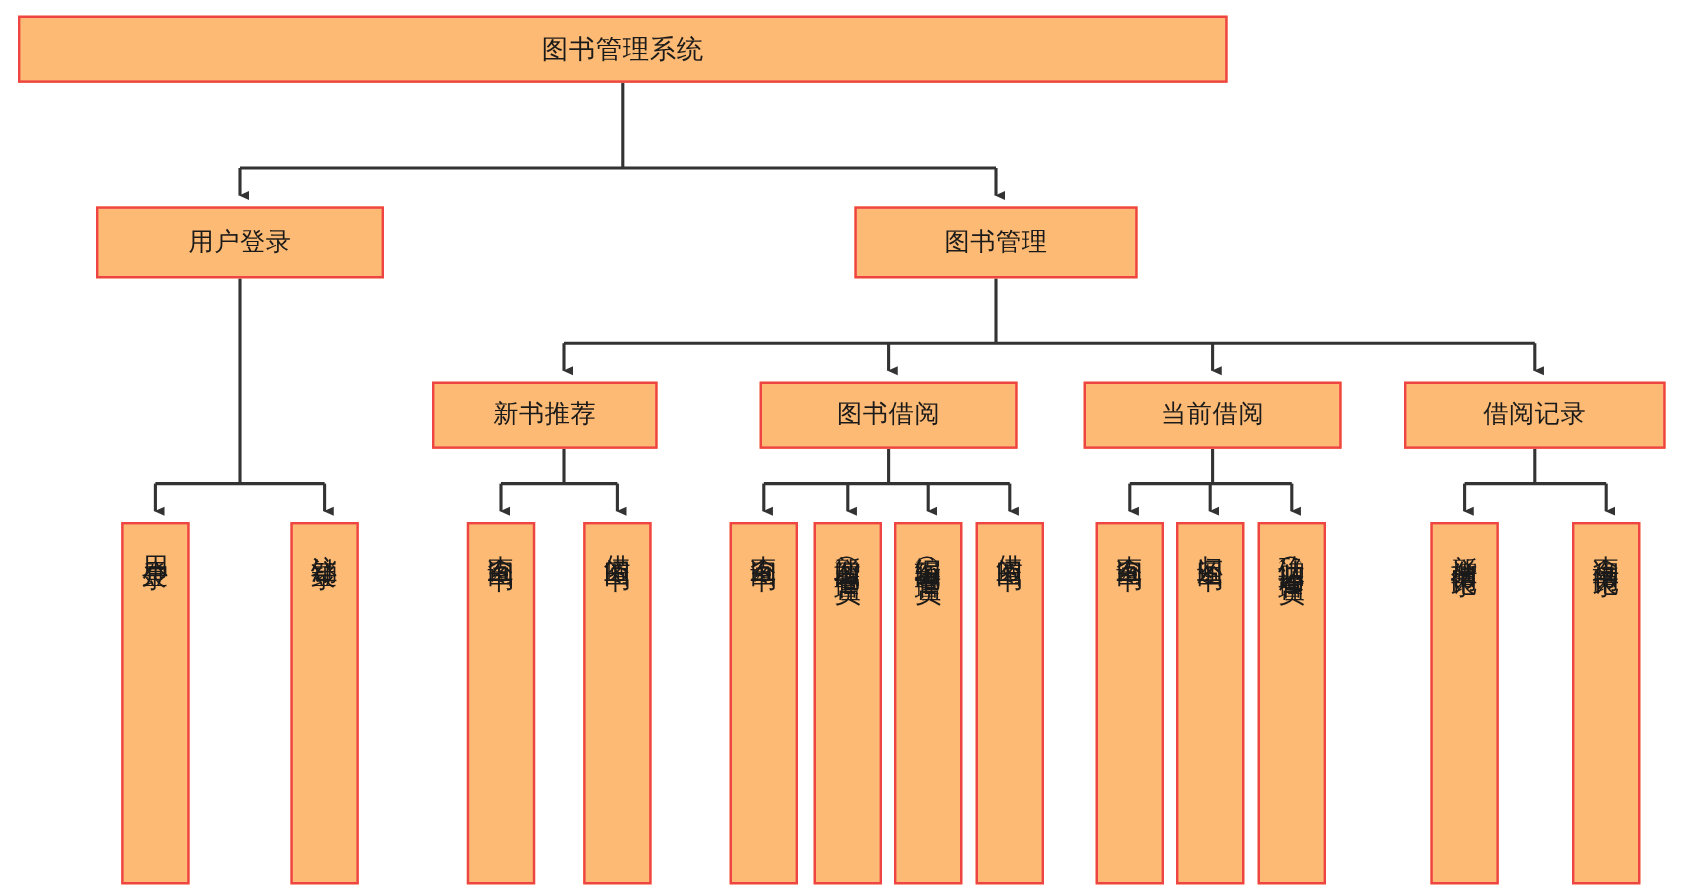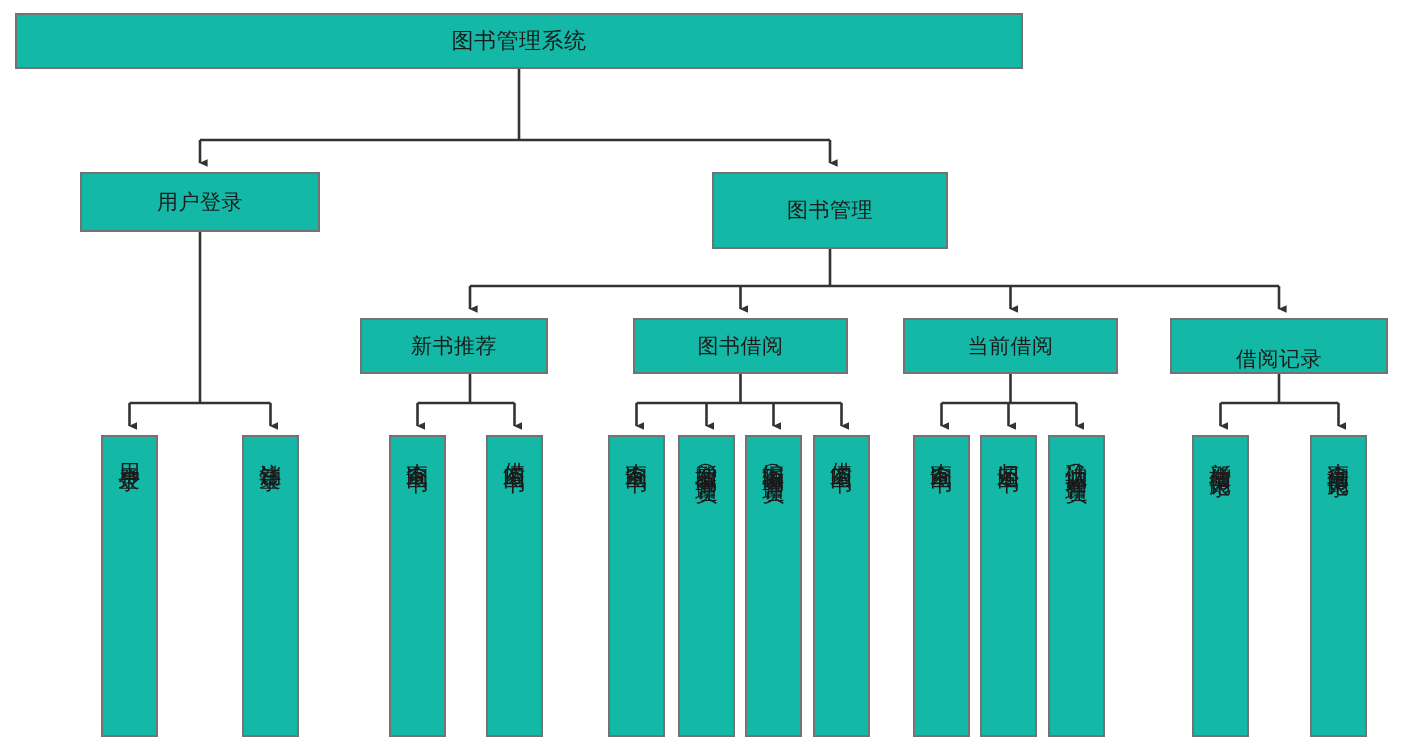--- a/index.html
+++ b/index.html
@@ -19,22 +19,22 @@
     position: absolute;
     left: 0;
     top: 0;
     width: 1405px;
     height: 747px;
     pointer-events: none;
   }
   .node {
     position: absolute;
     box-sizing: border-box;
-    background: #14b8a6;
-    border: 2px solid #737373;
+    background: #fdba74;
+    border: 2px solid #ef4444;
     display: flex;
     align-items: center;
     justify-content: center;
     color: #1a1a1a;
   }
   .node-label {
     font-size: 21px;
     line-height: 1.25;
     letter-spacing: 0.5px;
     white-space: pre;
@@ -109,33 +109,33 @@
       </g>
   </svg>
 
   <div id="node-layer">
       <div class="node root" style="left: 15px; top: 13px; width: 1008px; height: 56px;">
         <span class="node-label">图书管理系统</span>
       </div>
       <div class="node" style="left: 80px; top: 172px; width: 240px; height: 60px;">
         <span class="node-label">用户登录</span>
       </div>
-      <div class="node" style="left: 712px; top: 172px; width: 236px; height: 77px;">
+      <div class="node" style="left: 712px; top: 172px; width: 236px; height: 60px;">
         <span class="node-label">图书管理</span>
       </div>
       <div class="node" style="left: 360px; top: 318px; width: 188px; height: 56px;">
         <span class="node-label">新书推荐</span>
       </div>
       <div class="node" style="left: 633px; top: 318px; width: 215px; height: 56px;">
         <span class="node-label">图书借阅</span>
       </div>
       <div class="node" style="left: 903px; top: 318px; width: 215px; height: 56px;">
         <span class="node-label">当前借阅</span>
       </div>
-      <div class="node" style="left: 1170px; top: 318px; width: 218px; height: 56px; align-items: flex-end;">
+      <div class="node" style="left: 1170px; top: 318px; width: 218px; height: 56px;">
         <span class="node-label">借阅记录</span>
       </div>
       <div class="node vert" style="left: 101px; top: 435px; width: 57px; height: 302px;">
         <span class="node-label">用户登录</span>
       </div>
       <div class="node vert" style="left: 242px; top: 435px; width: 57px; height: 302px;">
         <span class="node-label">注销登录</span>
       </div>
       <div class="node vert" style="left: 389px; top: 435px; width: 57px; height: 302px;">
         <span class="node-label">查询图书</span>

